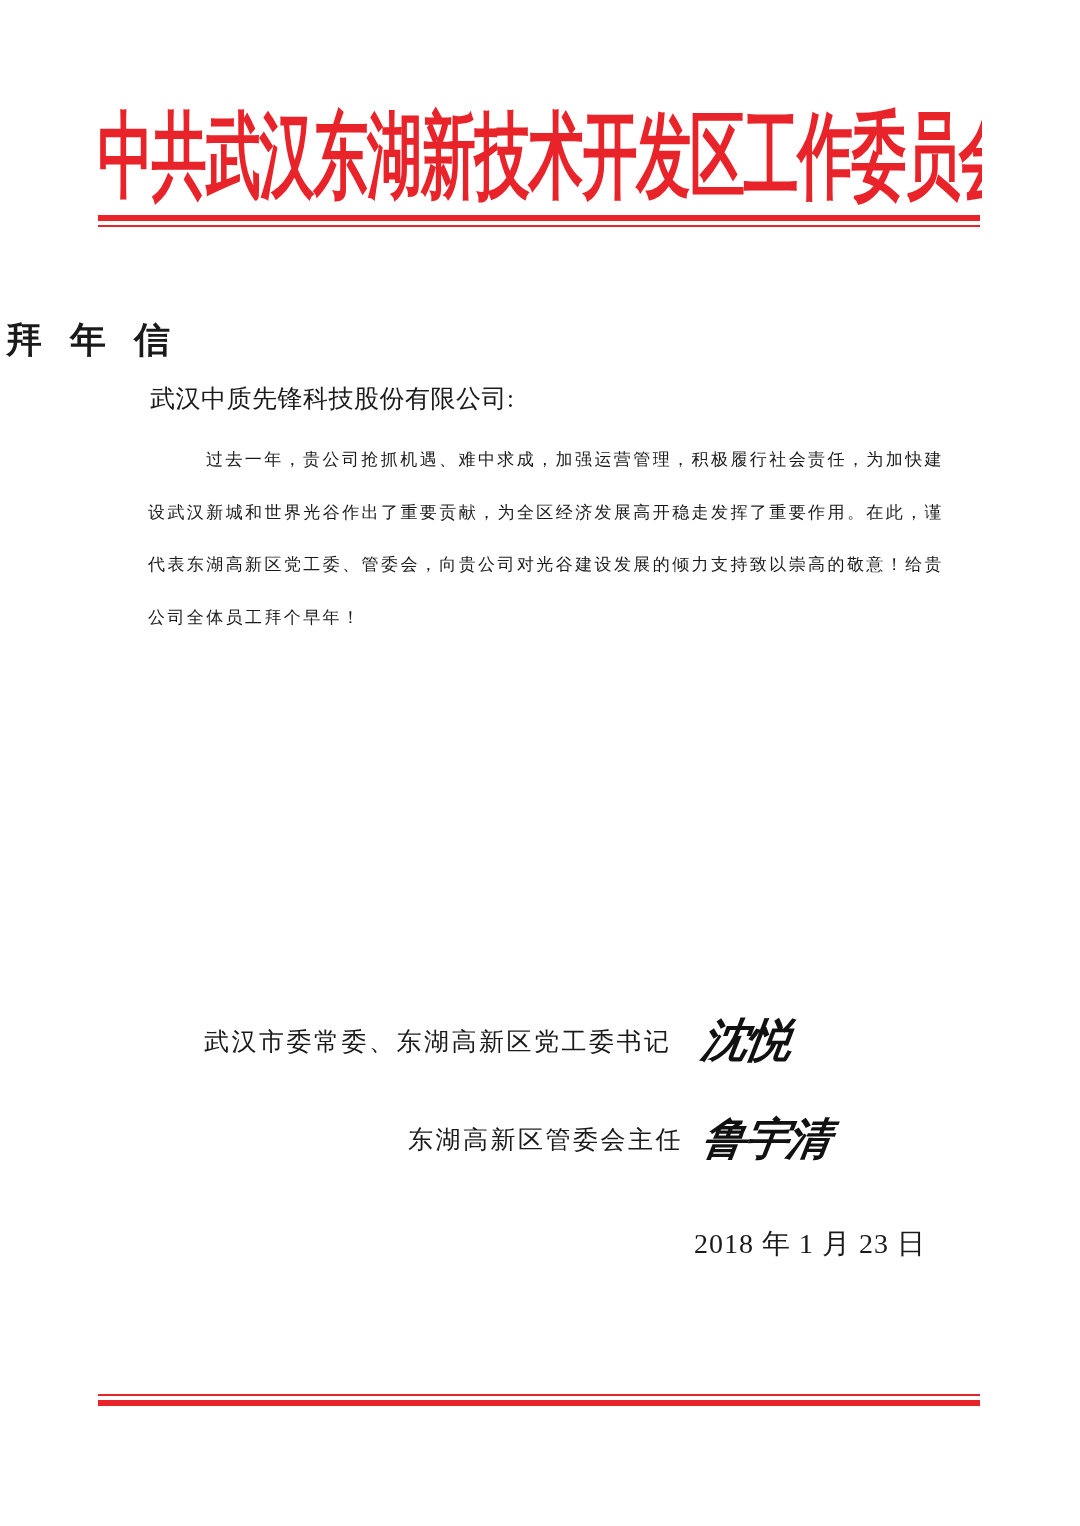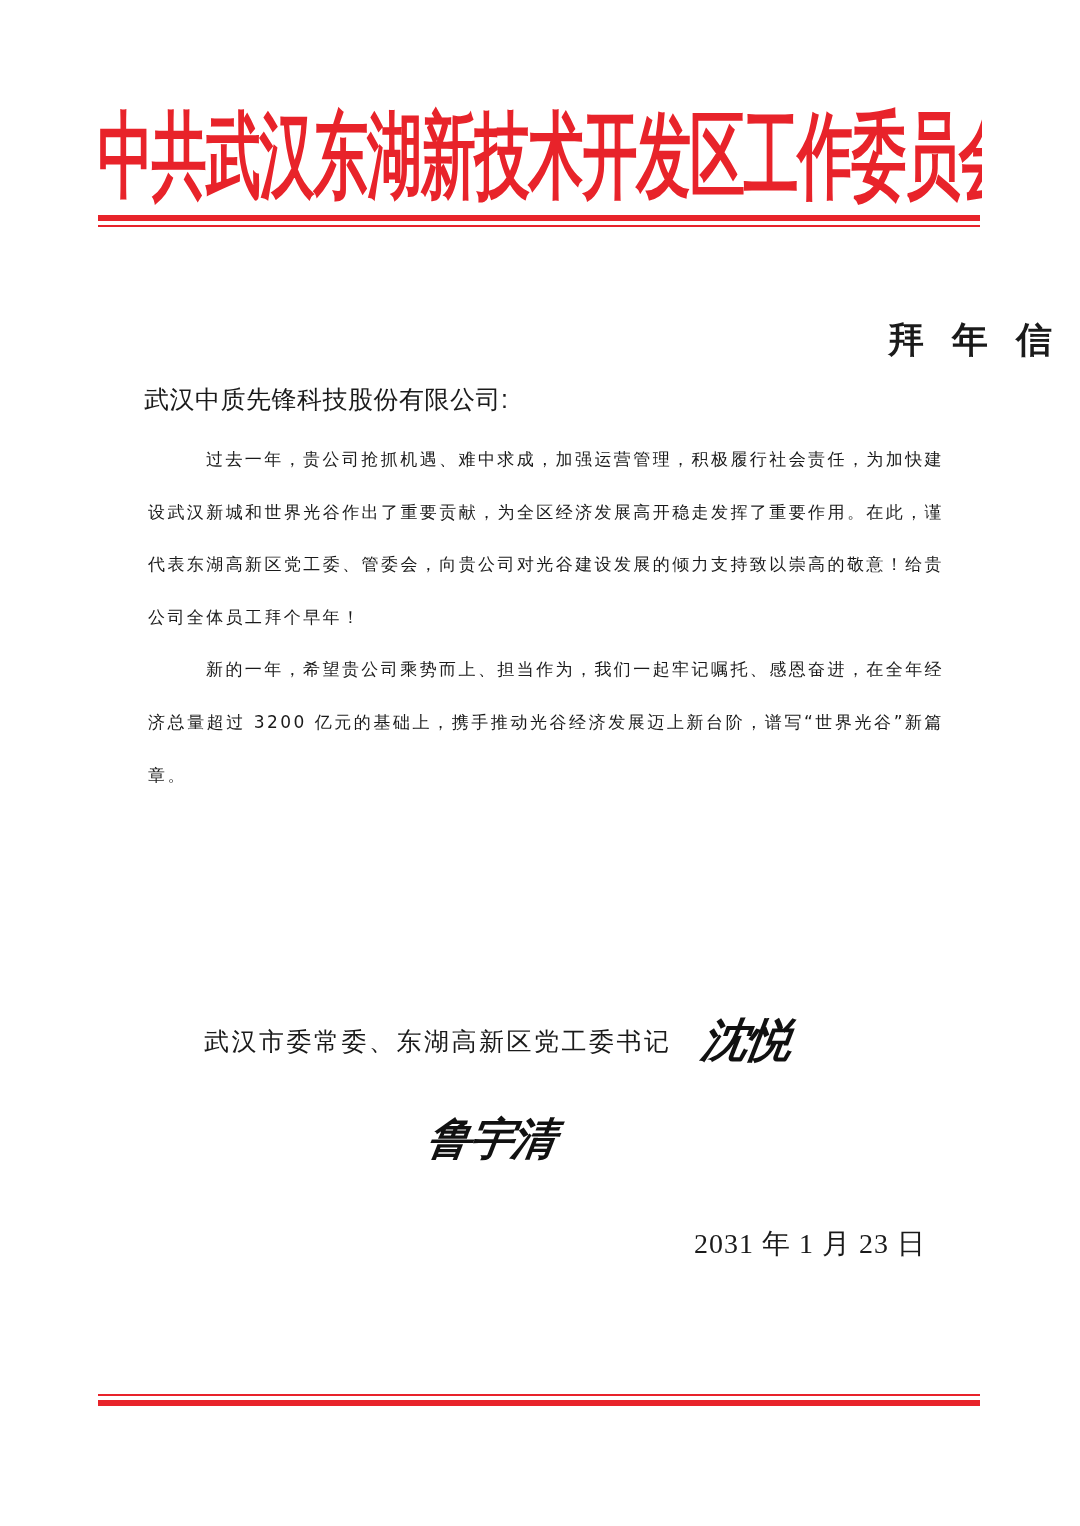--- a/index.html
+++ b/index.html
@@ -14,27 +14,27 @@
       transform-origin: left center; transform: scaleX(0.585) scaleY(1.0);
       letter-spacing: -2px;
     }
     .rule { position: absolute; left: 98px; width: 882px; background: #e8232a; }
     .rule-top-thick { top: 215px; height: 6px; }
     .rule-top-thin { top: 225px; height: 2px; }
     .rule-bottom-thin { top: 1394px; height: 2px; }
     .rule-bottom-thick { top: 1400px; height: 6px; }
 
     .doc-title {
-      position: absolute; left: 0; width: 1080px; top: 314px; text-align: right;
+      position: absolute; left: 0; width: 1080px; top: 314px; text-align: left;
       font-size: 36px; font-weight: bold; letter-spacing: 28px; line-height: 50px;
-      font-family: "DejaVu Serif", serif; padding-left: 30px; box-sizing: border-box;
+      font-family: "DejaVu Serif", serif; padding-left: 6px; box-sizing: border-box;
     }
     .salutation {
-      position: absolute; left: 144px; top: 381px; font-size: 25px; line-height: 36px;
-      font-family: Liberation Sans, sans-serif; letter-spacing: 0.5px; font-weight: 300;
+      position: absolute; left: 150px; top: 381px; font-size: 25px; line-height: 36px;
+      font-family: Liberation Serif, serif; letter-spacing: 0.5px; font-weight: 300;
     }
     .body-text {
       position: absolute; left: 148px; top: 433px; width: 796px;
       font-family: "DejaVu Sans", sans-serif; font-size: 17px; line-height: 52.6px;
       letter-spacing: 2.4px; text-align: justify;
     }
     .body-text p { margin: 0; text-indent: 58px; }
     .sig-row { position: absolute; display: flex; align-items: center; font-family: "DejaVu Sans", sans-serif; font-size: 25px; letter-spacing: 2.5px; justify-content: space-between; }
     .sig-row-1 { left: 204px; top: 1010px; }
     .sig-row-2 { left: 408px; top: 1110px; }
@@ -57,28 +57,28 @@
 </div>
 <div class="rule rule-top-thick"></div>
 <div class="rule rule-top-thin"></div>
 
 <div class="doc-title">拜年信</div>
 
 <div class="salutation">武汉中质先锋科技股份有限公司:</div>
 
 <div class="body-text">
   <p>过去一年，贵公司抢抓机遇、难中求成，加强运营管理，积极履行社会责任，为加快建设武汉新城和世界光谷作出了重要贡献，为全区经济发展高开稳走发挥了重要作用。在此，谨代表东湖高新区党工委、管委会，向贵公司对光谷建设发展的倾力支持致以崇高的敬意！给贵公司全体员工拜个早年！</p>
-  <p>新的一年，希望贵公司乘势而上、担当作为，我们一起牢记嘱托、感恩奋进，在全年经济总量超过 3200 亿元的基础上，携手推动光谷经济发展迈上新台阶，谱写“世界光谷”新篇章。</p>
 </div>
 
 <div class="sig-row sig-row-1">
   <span>武汉市委常委、东湖高新区党工委书记</span>
   <span class="signature">沈悦</span>
 </div>
 
 <div class="sig-row sig-row-2">
+  <span>东湖高新区管委会主任</span>
   <span class="signature">鲁宇清</span>
 </div>
 
-<div class="date">2031 年 1 月 23 日</div>
+<div class="date">2018 年 1 月 23 日</div>
 
 <div class="rule rule-bottom-thin"></div>
 <div class="rule rule-bottom-thick"></div>
 
 </body></html>

